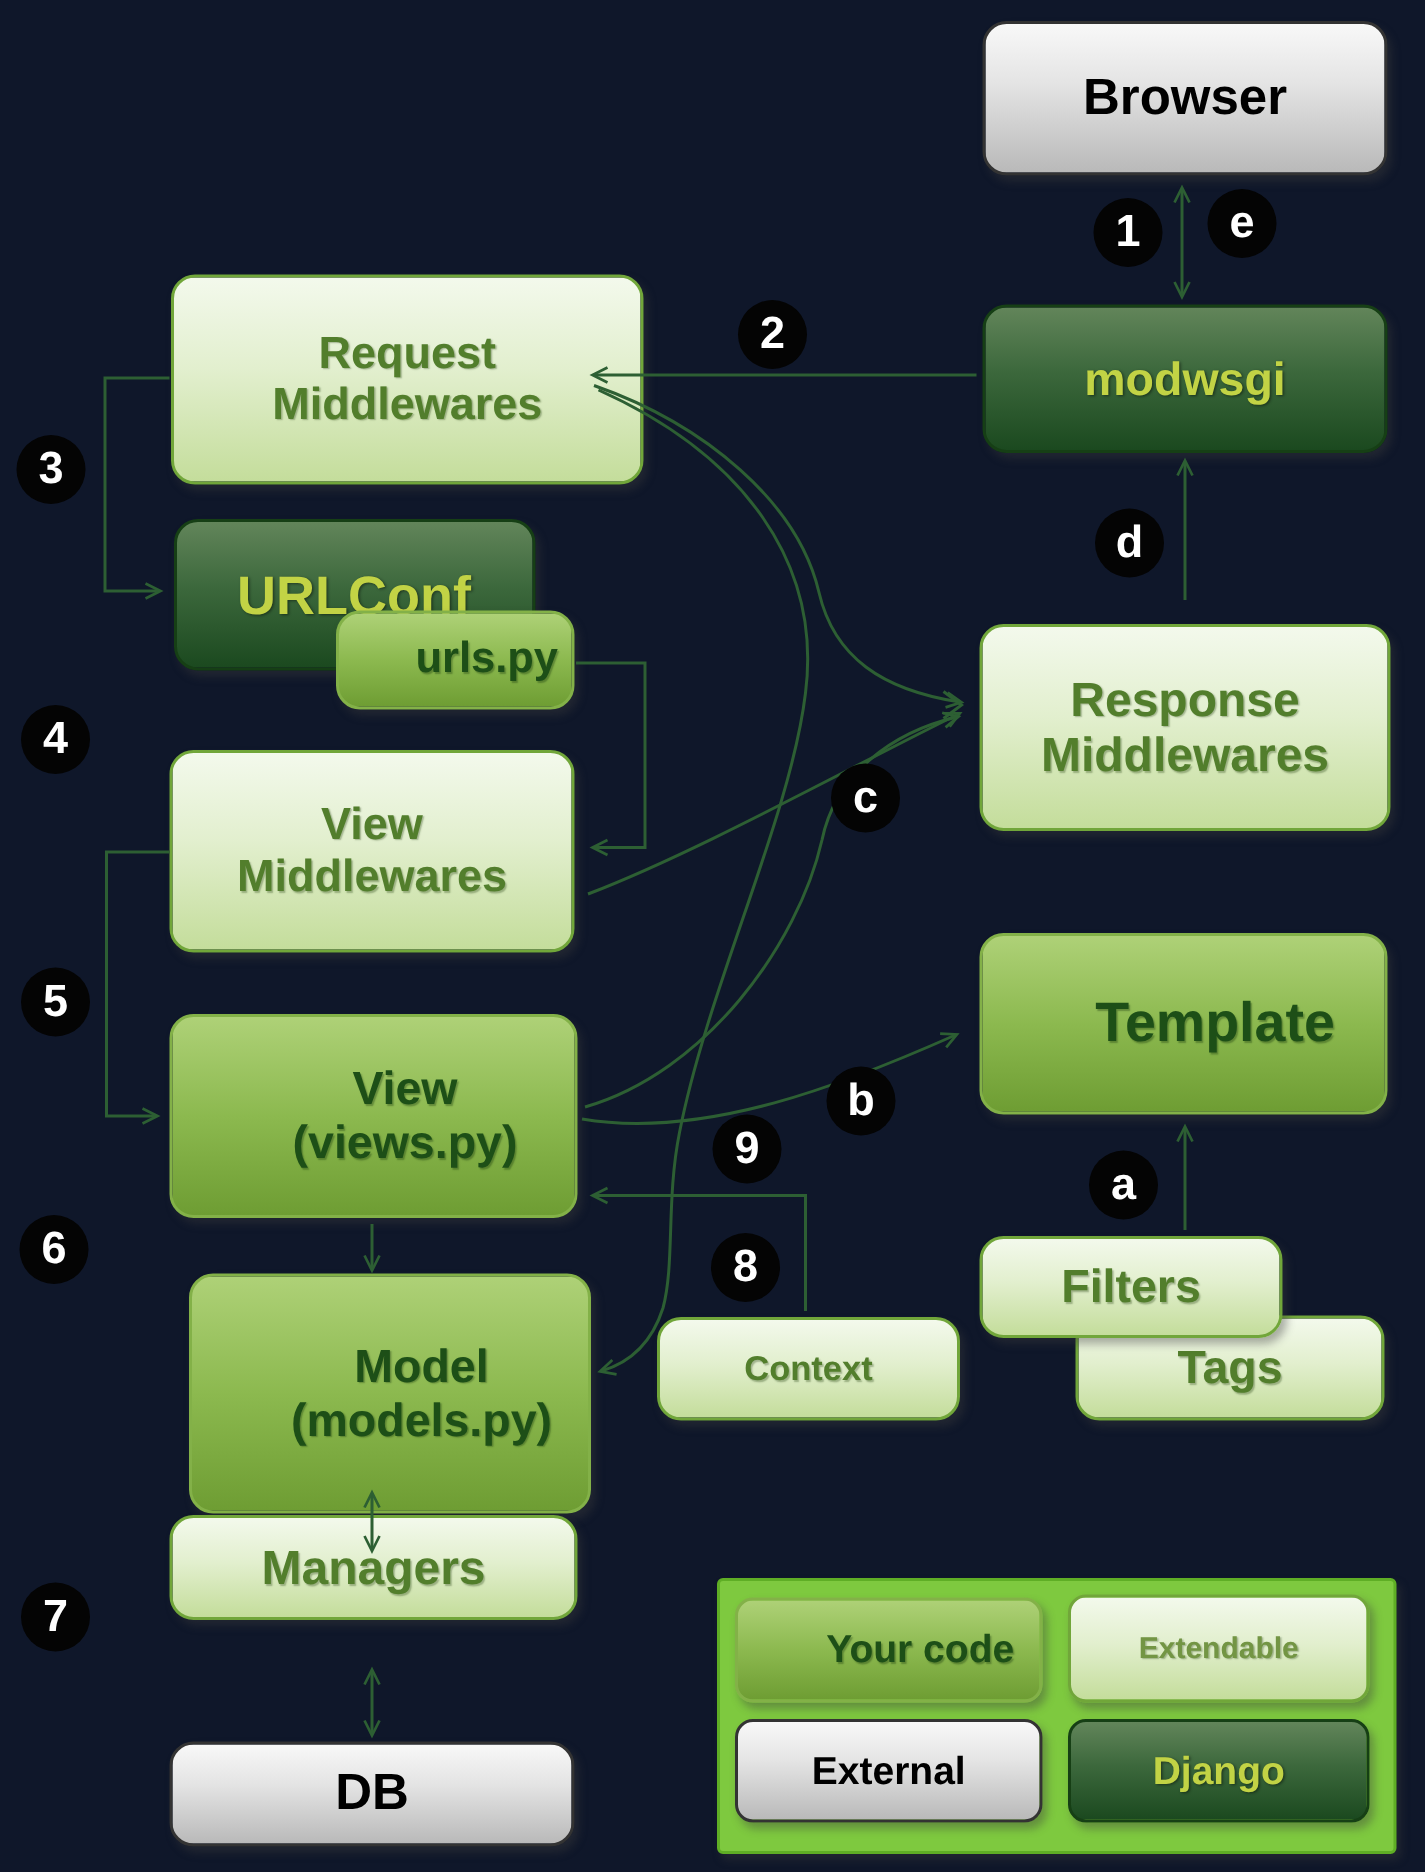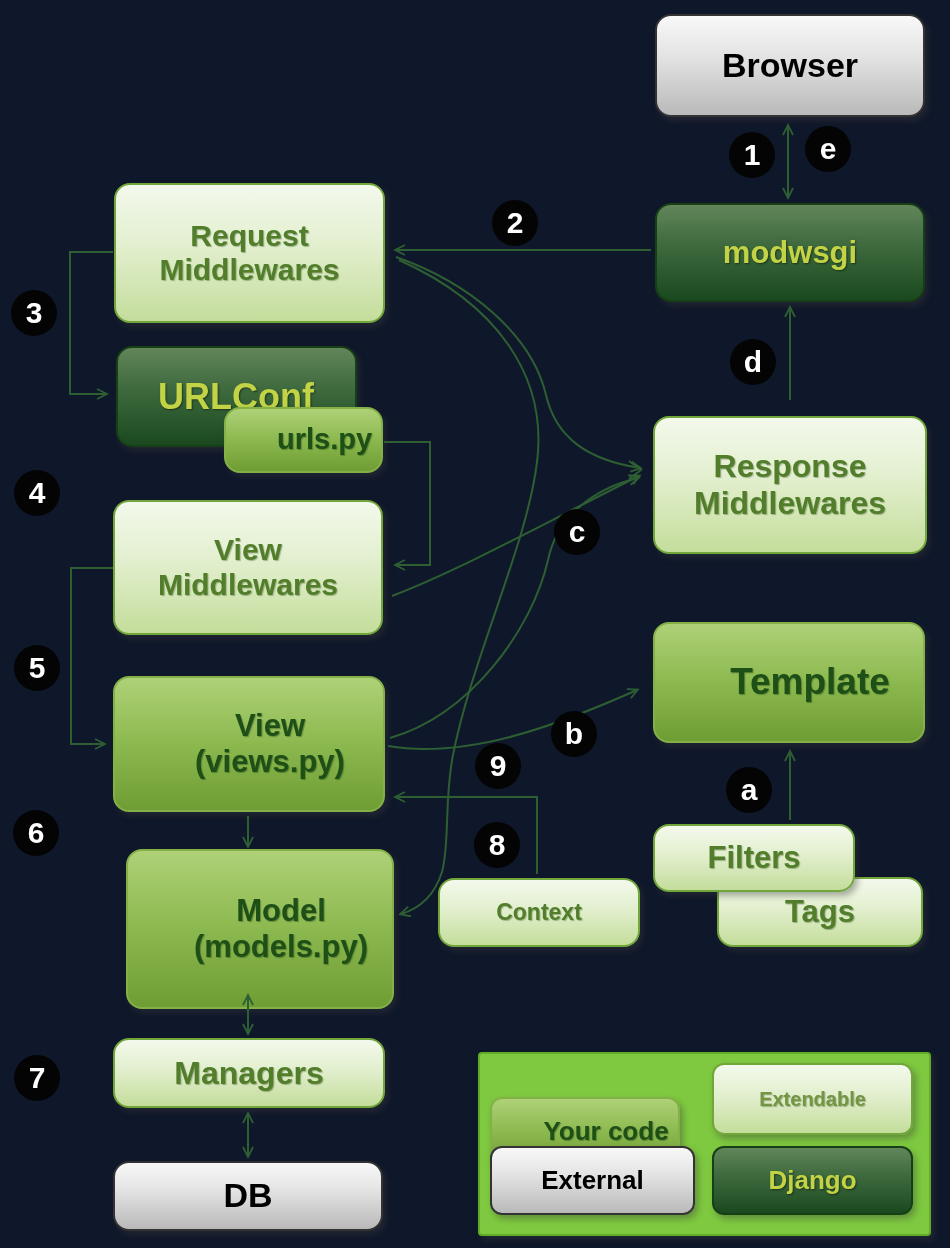--- a/index.html
+++ b/index.html
@@ -43,53 +43,53 @@
 </style>
 </head>
 <body>
 
 <div class="stage">
 
   <div class="box gray" style="left:655px;top:14px;width:270px;height:103px;font-size:34px;">Browser</div>
 
   <div class="box dark" style="left:655px;top:203px;width:270px;height:99px;font-size:31px;">modwsgi</div>
 
-  <div class="box light" style="left:114px;top:183px;width:271px;height:140px;font-size:30px;border-radius:16px;">Request
+  <div class="box light" style="left:114px;top:183px;width:315px;height:140px;font-size:30px;border-radius:16px;">Request
 Middlewares</div>
 
   <div class="box dark" style="left:116px;top:346px;width:241px;height:101px;font-size:36px;justify-content:flex-start;padding-left:40px;">URLConf</div>
 
   <div class="box medium above" style="left:224px;top:407px;width:159px;height:66px;font-size:29px;">urls.py</div>
 
   <div class="box light" style="left:113px;top:500px;width:270px;height:135px;font-size:30px;">View
 Middlewares</div>
 
   <div class="box medium" style="left:113px;top:676px;width:272px;height:136px;font-size:31px;">View
 (views.py)</div>
 
   <div class="box medium" style="left:115px;top:849px;width:268px;height:160px;font-size:31px;margin-left:11px;">Model
 (models.py)</div>
 
-  <div class="box light" style="left:113px;top:1038px;width:272px;height:70px;font-size:32px;">Managers</div>
+  <div class="box light" style="left:113px;top:1010px;width:272px;height:70px;font-size:32px;">Managers</div>
 
   <div class="box gray" style="left:113px;top:1161px;width:270px;height:70px;font-size:34px;">DB</div>
 
   <div class="box light" style="left:653px;top:404px;width:274px;height:138px;font-size:32px;margin-top:12px;">Response
 Middlewares</div>
 
   <div class="box medium" style="left:653px;top:622px;width:272px;height:121px;font-size:37px;">Template</div>
 
   <div class="box light" style="left:717px;top:877px;width:206px;height:70px;font-size:31px;">Tags</div>
 
   <div class="box light above" style="left:653px;top:824px;width:202px;height:68px;font-size:31px;">Filters</div>
 
   <div class="box light" style="left:438px;top:878px;width:202px;height:69px;font-size:23px;">Context</div>
 
   <div class="legendbg" style="left:478px;top:1052px;width:449px;height:180px;"></div>
-  <div class="box medium above" style="left:490px;top:1065px;width:190px;height:70px;font-size:26px;border-radius:12px;margin-top:32px;">Your code</div>
+  <div class="box medium above" style="left:490px;top:1065px;width:205px;height:70px;font-size:26px;border-radius:12px;">Your code</div>
   <div class="box light above" style="left:712px;top:1063px;width:201px;height:72px;font-size:20px;border-radius:12px;color:#739544;">Extendable</div>
   <div class="box dark above" style="left:712px;top:1146px;width:201px;height:69px;font-size:26px;border-radius:12px;">Django</div>
   <div class="box gray above" style="left:490px;top:1146px;width:205px;height:69px;font-size:26px;border-radius:12px;">External</div>
 
   <svg class="wires" width="950" height="1248" viewBox="0 0 950 1248">
     <defs>
       <marker id="chev" orient="auto-start-reverse" markerWidth="16" markerHeight="14" refX="11" refY="6" markerUnits="userSpaceOnUse">
         <path d="M2,1 L12,6 L2,11" fill="none" stroke="#2d5f33" stroke-width="1.8"></path>
       </marker>
     </defs>

